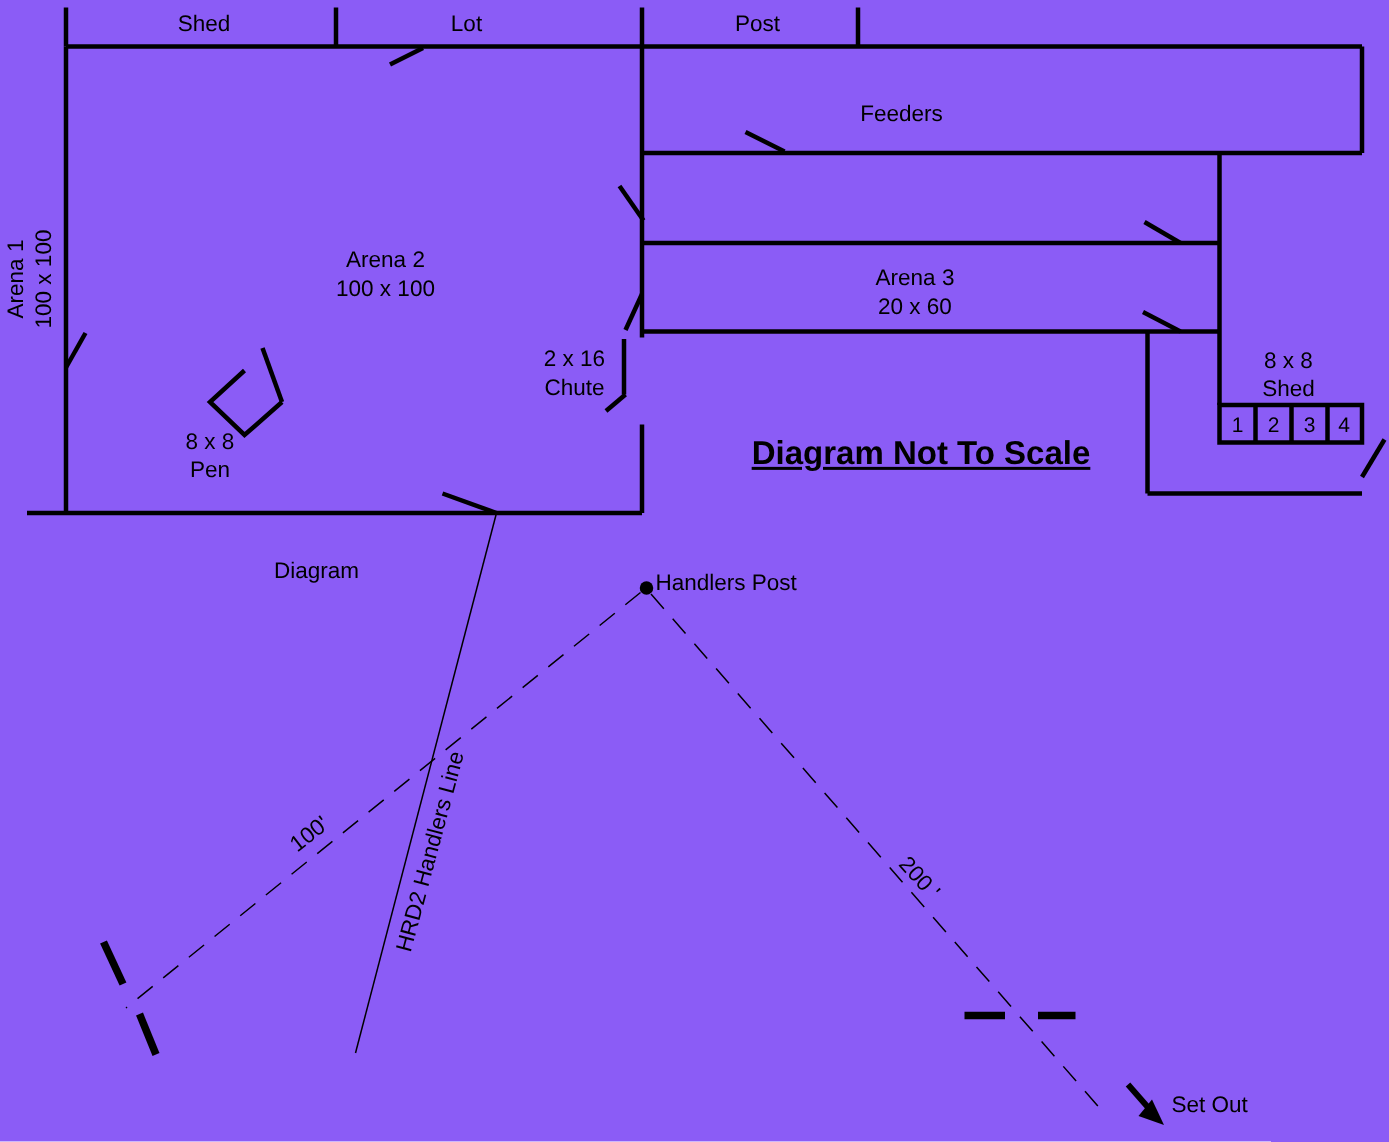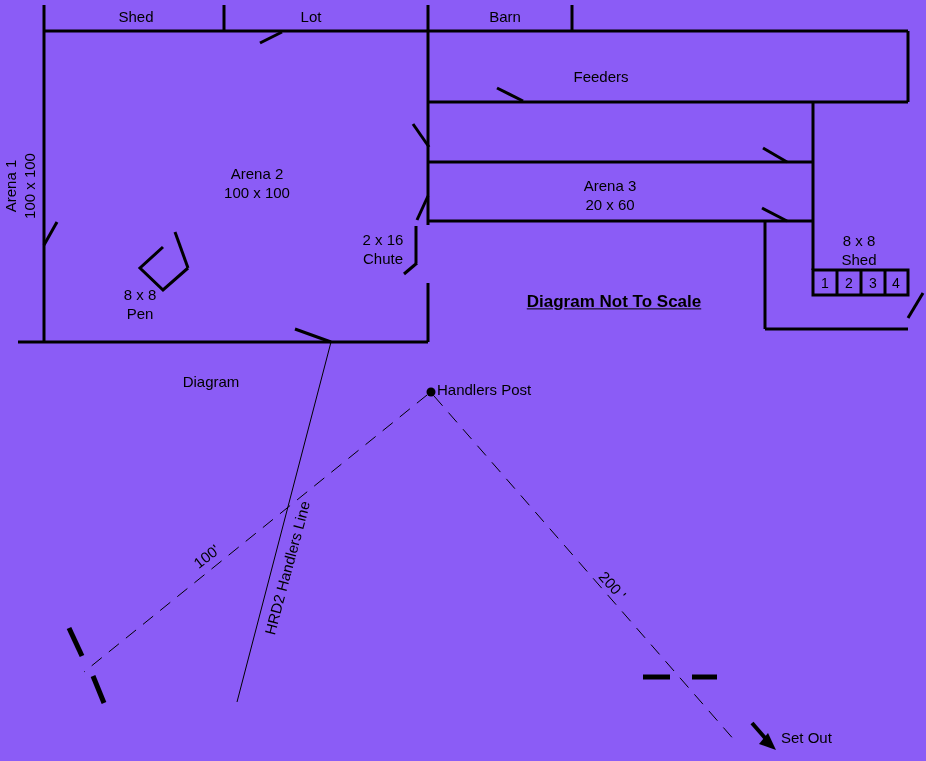--- a/index.html
+++ b/index.html
@@ -21,21 +21,21 @@
     white-space:nowrap;
     color:#000;
   }
   .lbl.left-anchor{transform:translate(0,-50%);text-align:left;}
   .rot90{transform:translate(-50%,-50%) rotate(-90deg);}
   .rot-line{transform:translate(-50%,-50%) rotate(-75deg);}
   .rot-d100{transform:translate(-50%,-50%) rotate(-38deg);}
   .rot-d200{transform:translate(-50%,-50%) rotate(48deg);}
   .note{
     font-weight:bold;
-    font-size:17px;
+    font-size:22px;
     text-decoration:underline;
   }
   .pen-num{
     position:absolute;
     transform:translate(-50%,-50%);
     font-size:14px;
   }
 </style>
 </head>
 <body>
@@ -113,21 +113,21 @@
     </g>
 
     <g>
       <line x1="752" y1="723" x2="766" y2="739" stroke-width="4"></line>
       <polygon points="776,750 759,744 768,733" fill="#000" stroke="none"></polygon>
     </g>
   </svg>
 
   <div class="lbl" style="left:136px;top:17px">Shed</div>
   <div class="lbl" style="left:311px;top:17px">Lot</div>
-  <div class="lbl" style="left:505px;top:17px">Barn</div>
+  <div class="lbl" style="left:505px;top:17px">Post</div>
   <div class="lbl" style="left:601px;top:77px">Feeders</div>
 
   <div class="lbl rot90" style="left:21px;top:186px">
     <div>Arena 1</div>
     <div>100 x 100</div>
   </div>
 
   <div class="lbl" style="left:257px;top:184px">
     <div>Arena 2</div>
     <div>100 x 100</div>

